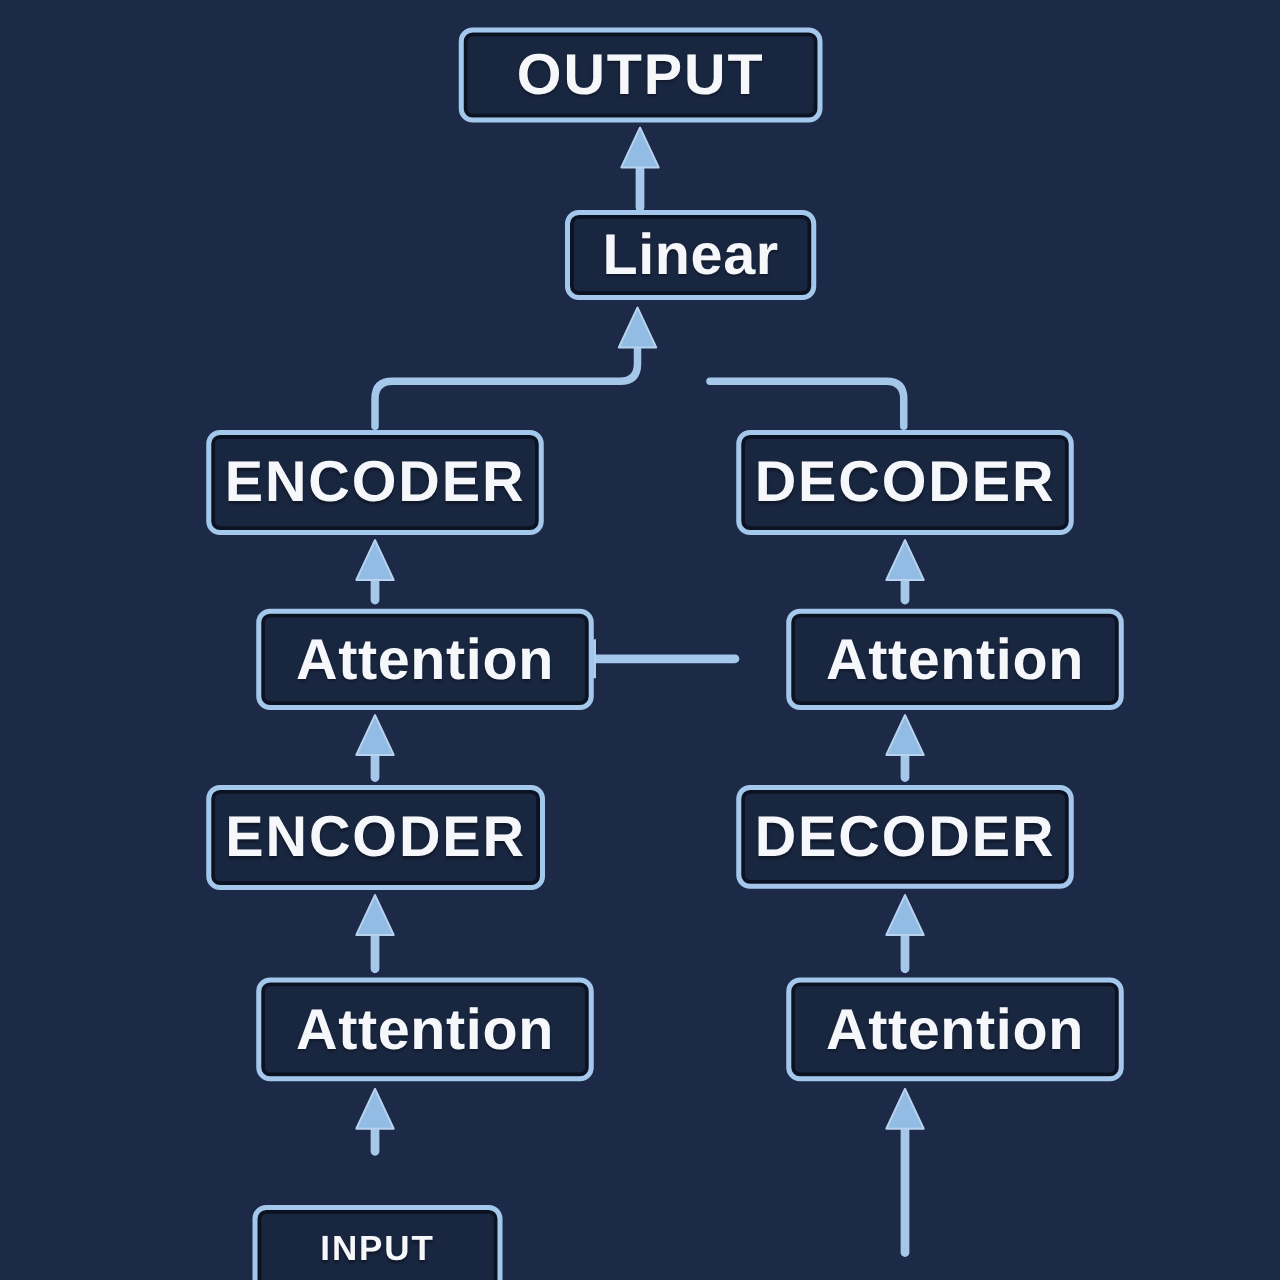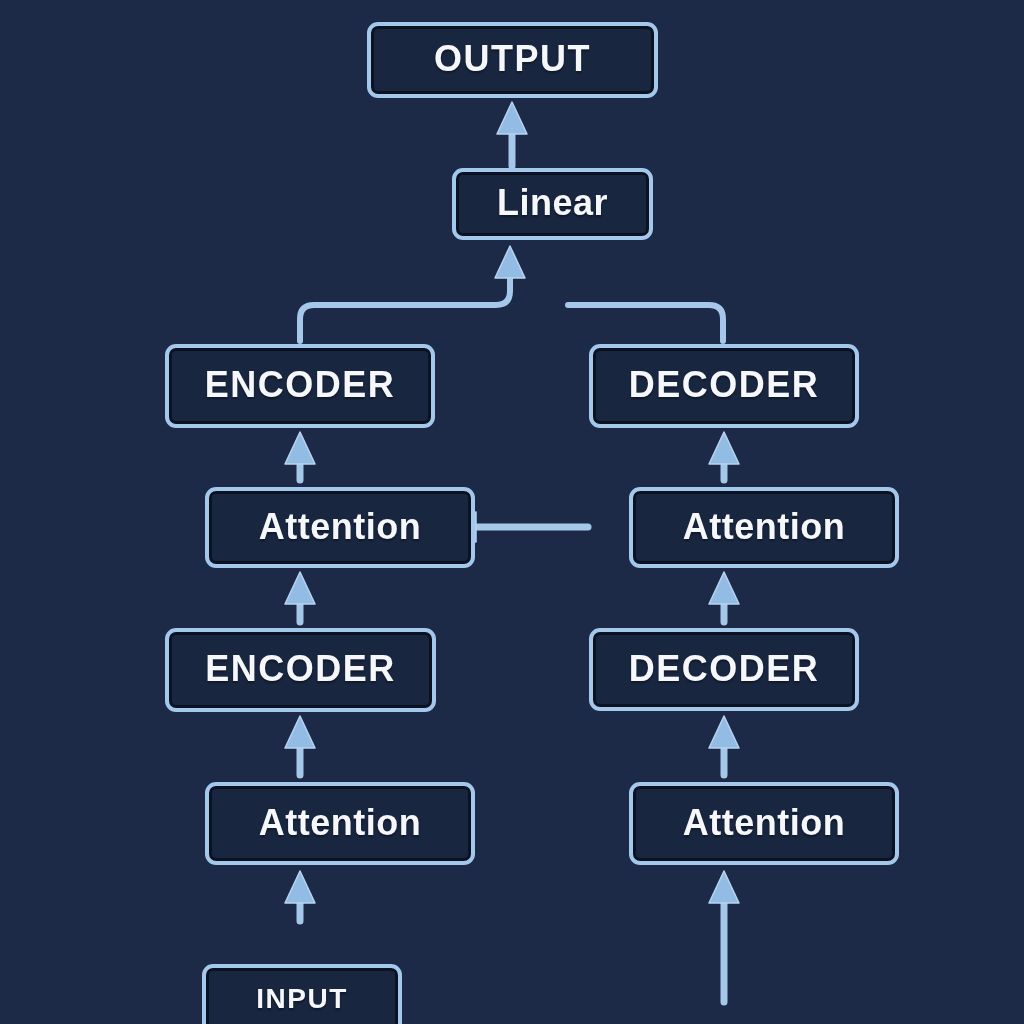--- a/index.html
+++ b/index.html
@@ -42,21 +42,21 @@
     box-sizing: border-box;
     background: #192640;
     border: 4px solid #a4c8ec;
     border-radius: 11px;
     box-shadow: inset 0 0 0 3px rgba(9, 15, 28, 0.85);
     display: flex;
     align-items: center;
     justify-content: center;
     color: #f5f7fa;
     font-weight: 700;
-    font-size: 36px;
+    font-size: 46px;
     letter-spacing: 1.5px;
     text-shadow: 0 2px 2px rgba(0,0,0,0.35);
   }
   .node .lbl { transform: translateY(-1px); }
   .node.mixedcase { letter-spacing: 0.5px; margin-left: 40px; }
   .node.small { font-size: 28px; margin-top: 36px; }
 </style>
 </head>
 <body>
 

